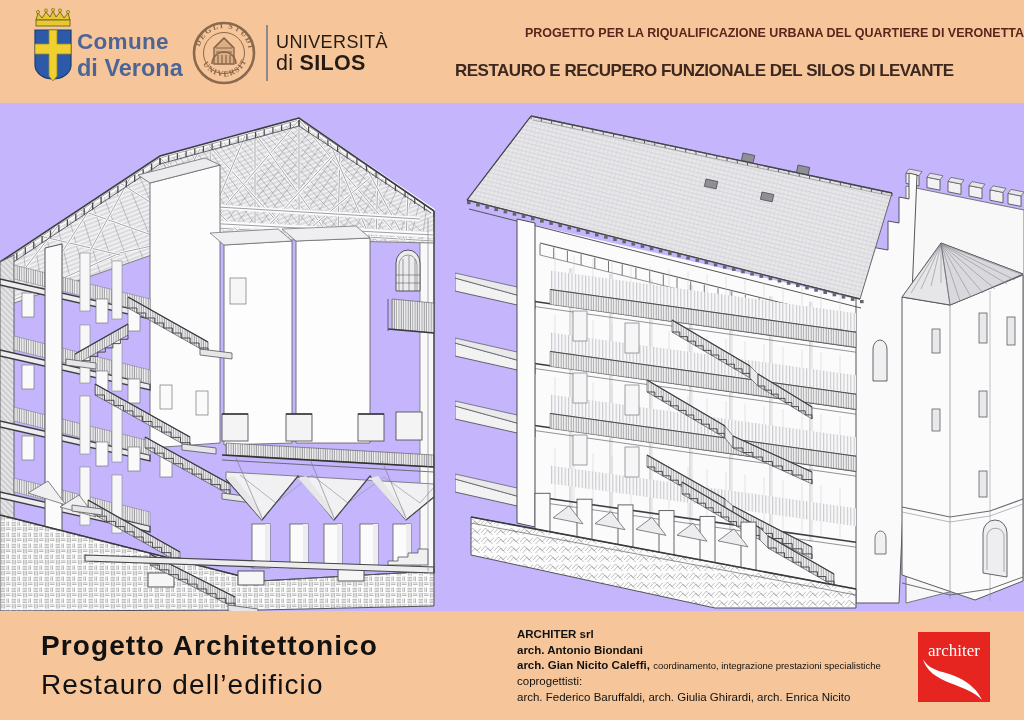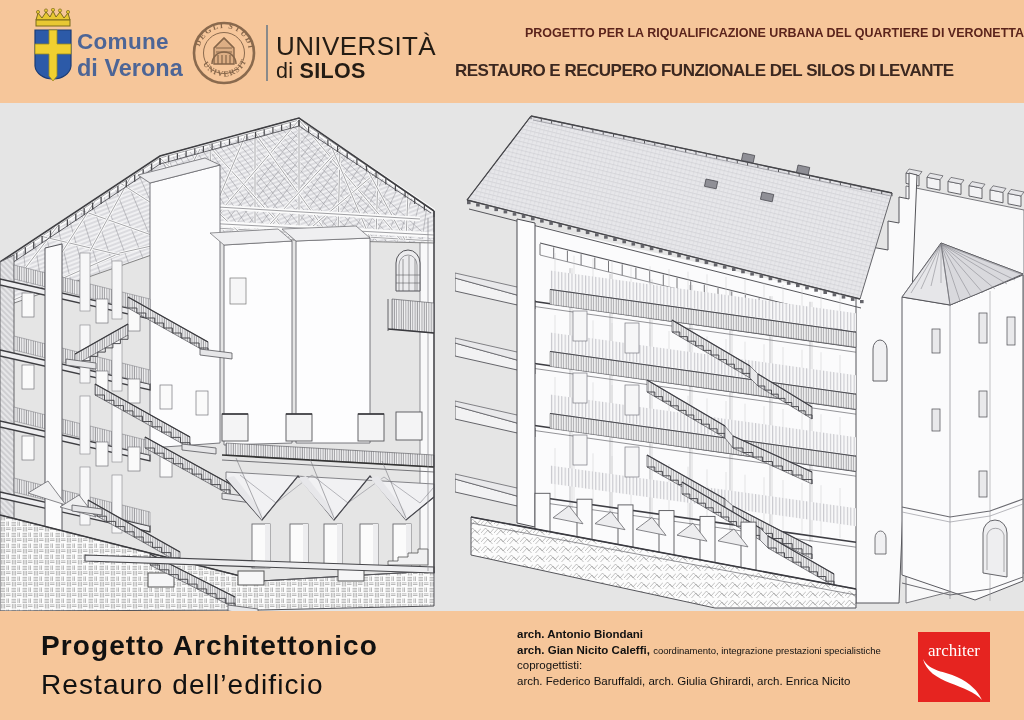--- a/index.html
+++ b/index.html
@@ -1,15 +1,15 @@
 <!DOCTYPE html>
 <html><head><meta charset="utf-8">
 <style>
 html,body{margin:0;padding:0}
-.page{position:relative;width:1024px;height:720px;background:#e5e5e5;overflow:hidden;font-family:"Liberation Sans",sans-serif}
+.page{position:relative;width:1024px;height:720px;background:#c4b5fd;overflow:hidden;font-family:"Liberation Sans",sans-serif}
 .abs{position:absolute}
 </style></head><body>
 <div class="page">
 
 <div class="abs" style="left:0;top:0;width:1024px;height:103px;background:#f6c69a"></div>
 
 <svg class="abs" style="left:28px;top:8px" width="50" height="75" viewBox="0 0 50 75">
   <path d="M8,12 L10,5 L14,10 L18,4 L22,9 L25,3 L28,9 L32,4 L36,10 L40,5 L42,12 Z" fill="#e8c832" stroke="#7a6a1c" stroke-width="1"></path>
       <circle cx="10" cy="4" r="1.6" fill="#e8c832" stroke="#7a6a1c" stroke-width="0.7"></circle>
       <circle cx="18" cy="2.5" r="1.6" fill="#e8c832" stroke="#7a6a1c" stroke-width="0.7"></circle>
@@ -40,21 +40,21 @@
     <path d="M24,27 h16 M24,31 h16" stroke-width="1"></path>
     <path d="M26,43 v-9 m4,9 v-9 m4,9 v-9 m4,9 v-9" stroke-width="1.2"></path>
     <path d="M20,43 a12,12 0 0 1 24,0" stroke-width="1.6"></path>
     <path d="M32,17 l-10,10 m10,-10 l10,10" stroke-width="1.2"></path>
   </g>
 </svg>
 
 <div class="abs" style="left:266px;top:25px;width:1.5px;height:56px;background:#8a8a8a"></div>
 
 <div class="abs" style="left:276px;top:33px;color:#241c14;line-height:1">
-  <div style="font-size:26px;letter-spacing:0.4px">UNIVERSITÀ</div>
+  <div style="font-size:18px;letter-spacing:0.4px">UNIVERSITÀ</div>
   <div style="font-size:21.5px;margin-top:2px;letter-spacing:0.3px">di <span style="font-weight:800">SILOS</span></div>
 </div>
 
 <div class="abs" style="left:455px;top:26px;width:569px;text-align:right;color:#5b241c;font-size:12.5px;font-weight:700">PROGETTO PER LA RIQUALIFICAZIONE URBANA DEL QUARTIERE DI VERONETTA</div>
 
 <div class="abs" style="left:455px;top:61px;width:569px;text-align:left;color:#3c2820;font-size:17px;font-weight:700;letter-spacing:-0.5px">RESTAURO E RECUPERO FUNZIONALE DEL SILOS DI LEVANTE</div>
 
 <svg style="position:absolute;left:0px;top:103px" width="470" height="508" viewBox="0 0 470 508">
 <defs>
         <pattern id="hv" width="2.3" height="9" patternUnits="userSpaceOnUse">
@@ -769,20 +769,21 @@
       <path d="M532,467 v-35 a9,10 0 0 1 17,0 v37" fill="none" stroke="#75757a" stroke-width="0.6"></path>
 </svg>
 
 <div class="abs" style="left:0;top:611px;width:1024px;height:109px;background:#f6c69a"></div>
 
 <div class="abs" style="left:41px;top:630px;color:#111;font-size:28px;font-weight:700;letter-spacing:1.1px">Progetto Architettonico</div>
 
 <div class="abs" style="left:41px;top:669px;color:#111;font-size:28px;letter-spacing:1.1px">Restauro dell’edificio</div>
 
 <div class="abs" style="left:517px;top:627px;color:#111;font-size:11.5px;line-height:1.36">
+  <div style="font-weight:700">ARCHITER srl</div>
   <div style="font-weight:700">arch. Antonio Biondani</div>
   <div><span style="font-weight:700">arch. Gian Nicito Caleffi,</span> <span style="font-size:9.5px">coordinamento, integrazione prestazioni specialistiche</span></div>
   <div>coprogettisti:</div>
   <div style="font-weight:400">arch. Federico Baruffaldi, arch. Giulia Ghirardi, arch. Enrica Nicito</div>
 </div>
 
 <svg class="abs" style="left:918px;top:632px" width="72" height="70" viewBox="0 0 72 70">
   <rect x="0" y="0" width="72" height="70" fill="#e62420"></rect>
   <text x="36" y="24" text-anchor="middle" fill="#fff" font-family="'Liberation Serif',serif" font-size="17">architer</text>
   <path d="M5,27 C12,40 27,39 39,45 C52,51 60,59 64,68 C57,60 45,56 32,51 C19,46 8,39 5,27 Z" fill="#fff"></path>

